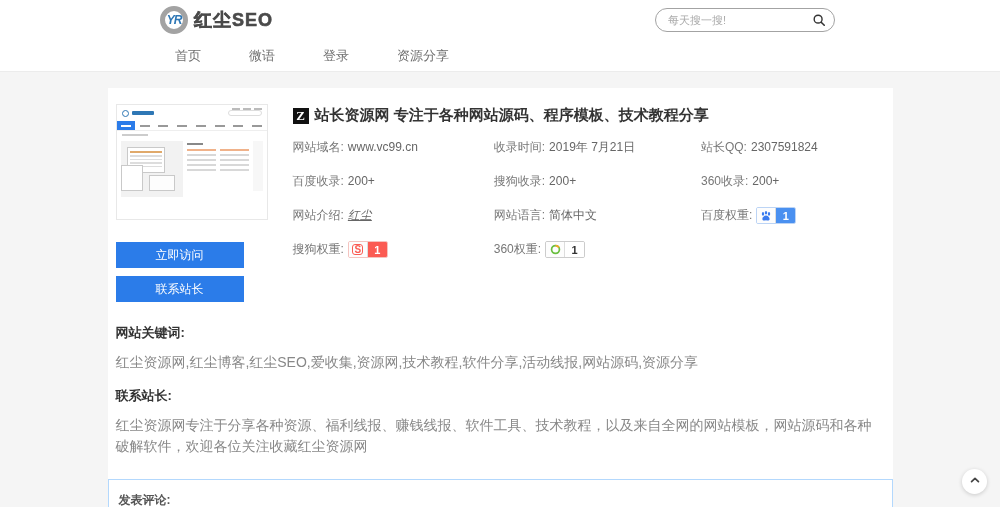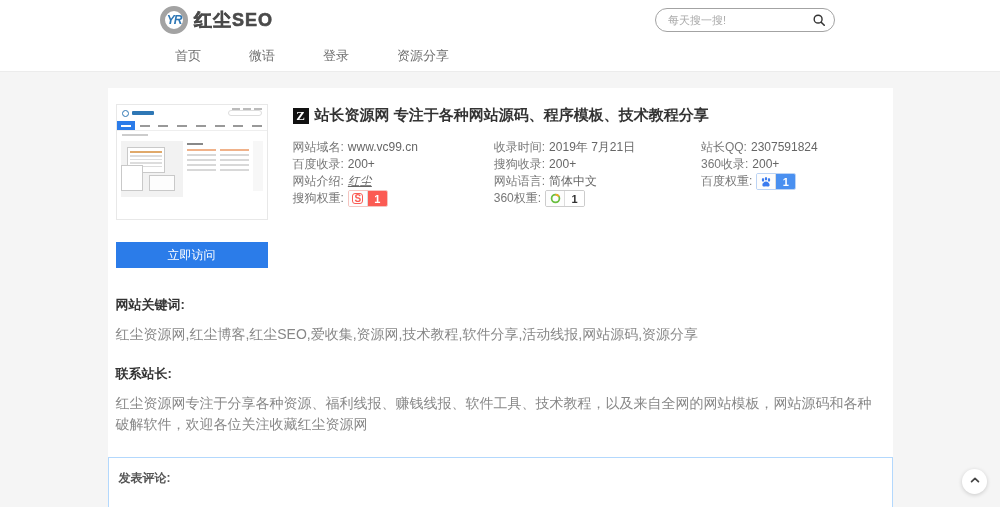--- a/index.html
+++ b/index.html
@@ -53,42 +53,42 @@
   .t-listhead { height:6px; display:flex; align-items:center; gap:2px; margin-bottom:2px; }
   .t-listhead i { width:16px; height:2.5px; background:#888; }
   .t-row { display:flex; gap:4px; margin-bottom:3px; }
   .t-row i { flex:1; height:2px; background:#d8d8d8; }
   .t-row i.hl { background:#f0b28a; }
   .t-side { width:10px; height:50px; background:#f7f7f7; }
 
   .detail-col { flex:1; padding-left:25px; }
   .site-title { display:flex; align-items:center; gap:6px; color:#333; font-size:15px; font-weight:bold; margin:2px 0 14px 0; }
   .favicon { width:16px; height:16px; background:#111; color:#fff; display:flex; align-items:center; justify-content:center; font-size:13px; font-weight:bold; font-family:"Liberation Serif", serif; flex:0 0 auto; }
-  .info-grid { display:grid; grid-template-columns:34% 35% 31%; row-gap:0; font-size:12px; color:#777; }
+  .info-grid { display:grid; grid-template-columns:34% 35% 31%; row-gap:17px; font-size:12px; color:#777; }
   .info-cell { white-space:nowrap; }
   .info-cell .lb { color:#777; }
   .info-cell .vl { color:#666; margin-left:4px; }
   .editor-link { color:#e64545; text-decoration:underline; cursor:pointer;font-style:italic; }
 
   
   .wcell { display:flex; align-items:center; gap:4px; }
   .badge { display:inline-flex; height:17px; border:1px solid #ccc; border-radius:2px; overflow:hidden; background:#fff; cursor:pointer; }
   .badge .bi { width:19px; display:flex; align-items:center; justify-content:center; background:#fdfdfd; border-right:1px solid #ddd; }
   .badge .bv { width:19px; display:flex; align-items:center; justify-content:center; font-size:11px; font-weight:bold; }
   .badge.baidu .bv { background:#4a90f0; color:#fff; }
   .badge.baidu { border-color:#bcd4f5; }
   .badge.sogou .bv { background:#fb5b53; color:#fff; }
   .badge.sogou { border-color:#f5c4c0; }
   .badge.b360 .bv { background:#fff; color:#333; }
   .sogou-s { font-size:10px; font-weight:bold; color:#fb5b53; border:1px solid #fb5b53; border-radius:3px; width:11px; height:11px; display:flex; align-items:center; justify-content:center; }
 
   .action-btns { width:152px; margin-top:22px; }
-  .btn-blue { display:block; width:152px; height:26px; background:#2b7ce9; color:#fff; border:none; font-size:12px; cursor:pointer; margin-bottom:8px; }
-
-  .sec-head { font-size:13px; font-weight:bold; color:#333; margin:20px 0 10px 0; }
+  .btn-blue { display:block; width:128px; height:26px; background:#2b7ce9; color:#fff; border:none; font-size:12px; cursor:pointer; margin-bottom:8px; }
+
+  .sec-head { font-size:13px; font-weight:bold; color:#333; margin:14px 0 10px 0; }
   .sec-text { font-size:14px; color:#888; line-height:1.5; }
 
   
   .comment-box { margin-top:22px; border:1px solid #b3d8fd; background:#fff; padding:12px 10px; }
   .comment-head { font-size:12px; font-weight:bold; color:#555; margin-bottom:14px; }
 
   
   .scrolltop { position:fixed; right:13px; bottom:13px; width:25px; height:25px; border-radius:50%; background:#fff; box-shadow:0 1px 4px rgba(0,0,0,0.18); display:flex; align-items:center; justify-content:center; cursor:pointer; }
 </style>
 </head>
@@ -200,20 +200,21 @@
                     <i></i>
                     <i></i>
                   </div>
               </div>
               <div class="t-side"></div>
             </div>
           </div>
 
           <div class="action-btns">
             <button class="btn-blue">立即访问</button>
+            <button class="btn-blue">联系站长</button>
           </div>
         </div>
 
         <div class="detail-col">
           <div class="site-title">
             <span class="favicon">Z</span>
             <span>站长资源网 专注于各种网站源码、程序模板、技术教程分享</span>
           </div>
 
           <div class="info-grid">

